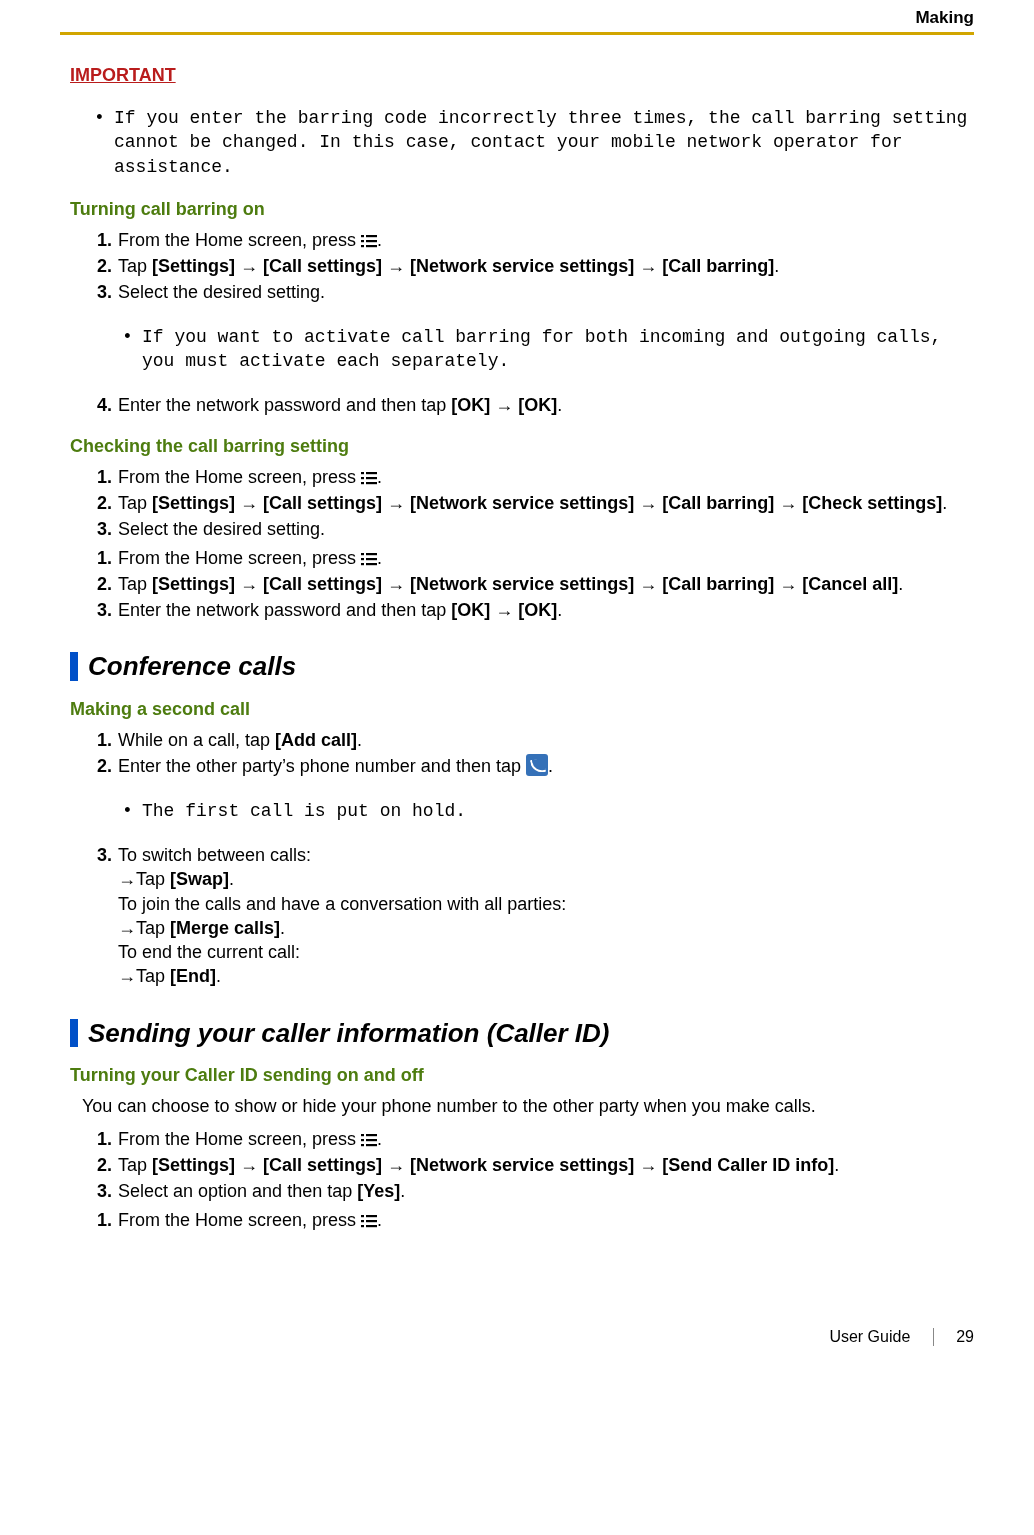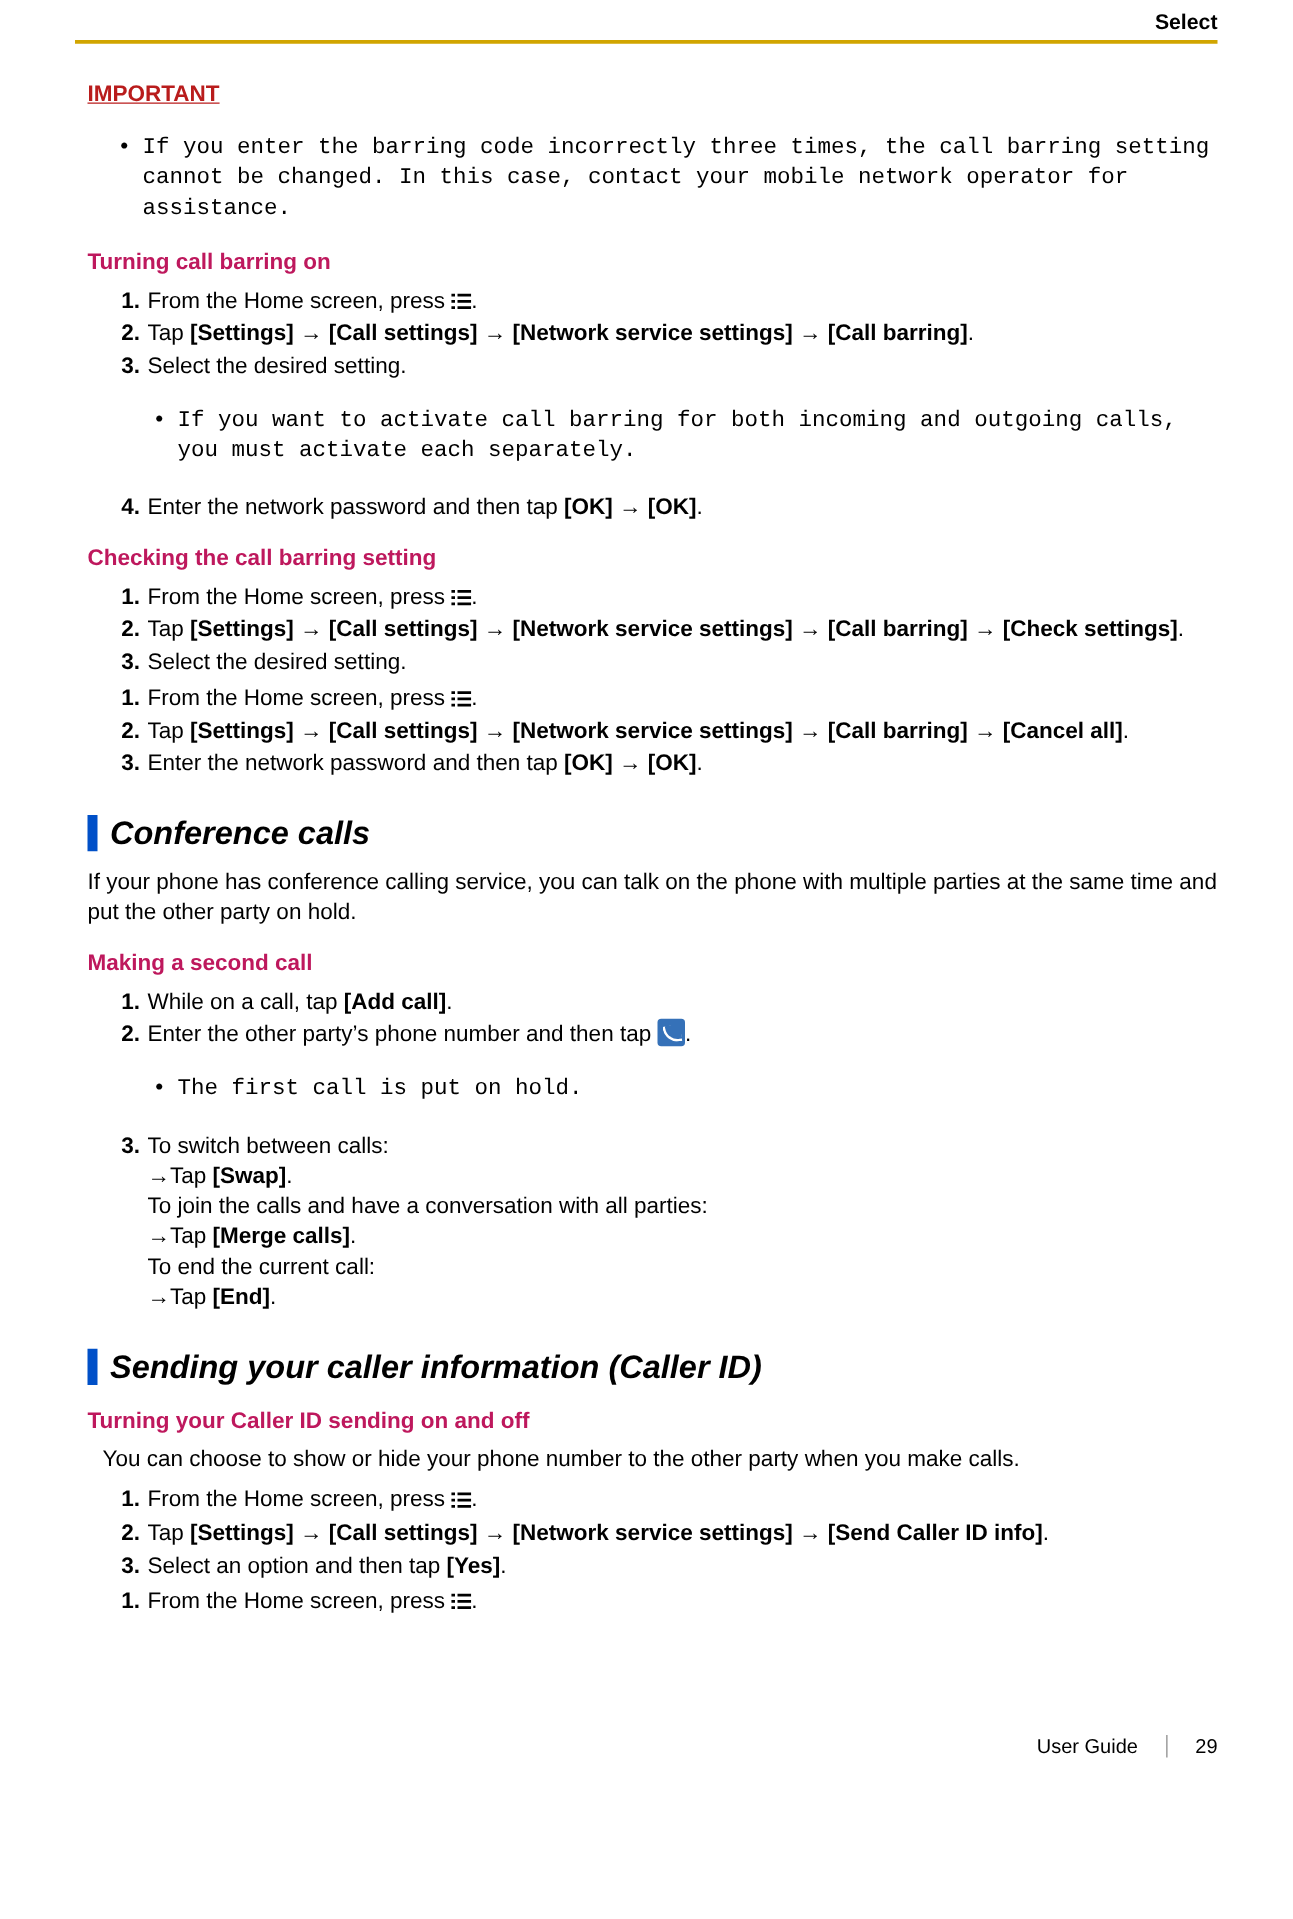--- a/index.html
+++ b/index.html
@@ -30,21 +30,21 @@
     padding-left: 10px;
   }
   .important {
     color: #b91c1c;
     font-weight: bold;
     text-decoration: underline;
     margin-bottom: 6px;
     font-size: 18px;
   }
   .subhead {
-    color: #be185d;
+    color: #4d7c0f;
     font-weight: bold;
     margin: 18px 0 8px 0;
     font-size: 18px;
   }
   .section-title {
     font-size: 26px;
     font-weight: bold;
     margin: 30px 0 12px 0;
     border-left: 8px solid #0050c8;
     padding-left: 10px;
@@ -133,21 +133,21 @@
     border-left: 1px solid #888;
     height: 18px;
     margin: 0 18px;
     vertical-align: -4px;
   }
 </style>
 </head>
 <body>
 
 <div class="page">
-  <div class="top-header">Select</div>
+  <div class="top-header">Making</div>
   <div class="header-rule"></div>
 
   <div class="content">
 
     <div class="important">IMPORTANT</div>
     <ul class="bullets">
       <li>If you enter the barring code incorrectly three times, the call barring setting cannot be changed. In this case, contact your mobile network operator for assistance.</li>
     </ul>
 
     <div class="subhead">Turning call barring on</div>
@@ -207,21 +207,20 @@
       </li>
       <li>
         <span>Tap </span><b>[Settings]</b><span> → </span><b>[Call settings]</b><span> → </span><b>[Network service settings]</b><span> → </span><b>[Call barring]</b><span> → </span><b>[Cancel all]</b><span>.</span>
       </li>
       <li>
         <span>Enter the network password and then tap </span><b>[OK]</b><span> → </span><b>[OK]</b><span>.</span>
       </li>
     </ol>
 
     <div class="section-title">Conference calls</div>
-    <div class="para">If your phone has conference calling service, you can talk on the phone with multiple parties at the same time and put the other party on hold.</div>
     <div class="subhead">Making a second call</div>
     <ol class="steps">
       <li>
         <span>While on a call, tap </span><b>[Add call]</b><span>.</span>
       </li>
       <li>
         <span>Enter the other party’s phone number and then tap </span><span class="phone-icon"></span><span>.</span>
         <ul class="bullets" style="padding-left:24px;">
           <li>The first call is put on hold.</li>
         </ul>

